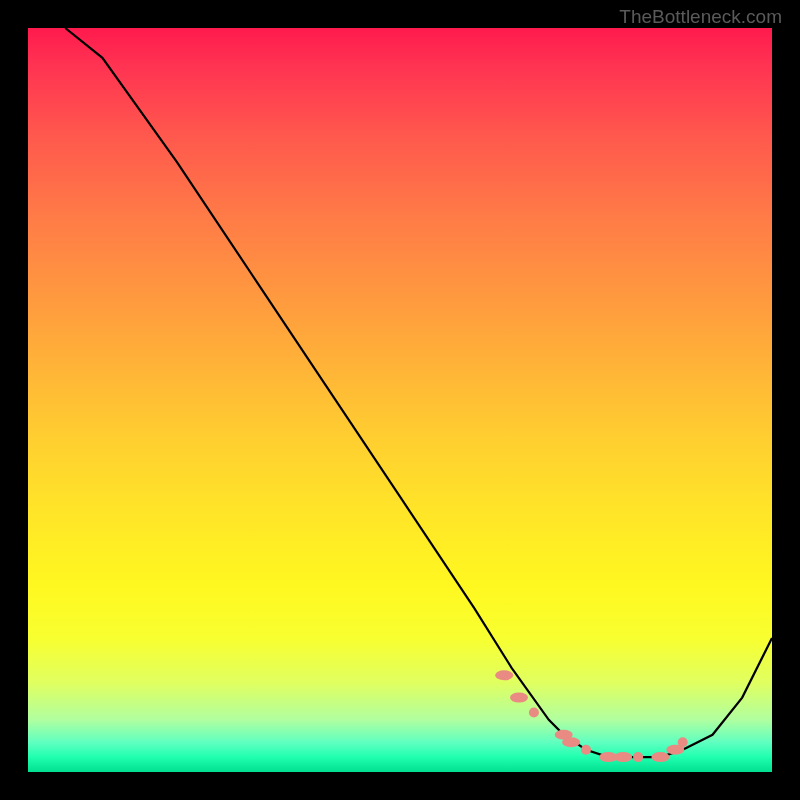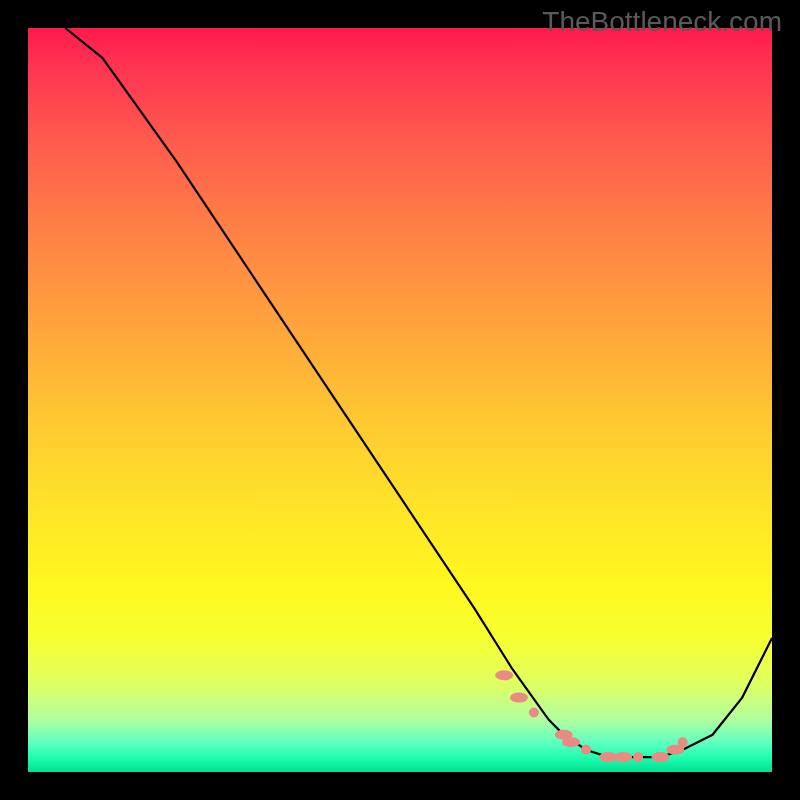--- a/index.html
+++ b/index.html
@@ -8,21 +8,21 @@
     height: 800px;
     background: #000;
     position: relative;
     font-family: Arial, sans-serif;
   }
   .watermark {
     position: absolute;
     top: 6px;
     right: 18px;
     color: #5a5a5a;
-    font-size: 28px;
+    font-size: 19px;
     font-weight: normal;
     z-index: 10;
   }
   .plot-area {
     position: absolute;
     left: 28px;
     top: 28px;
     width: 744px;
     height: 744px;
     background: linear-gradient(to bottom,

